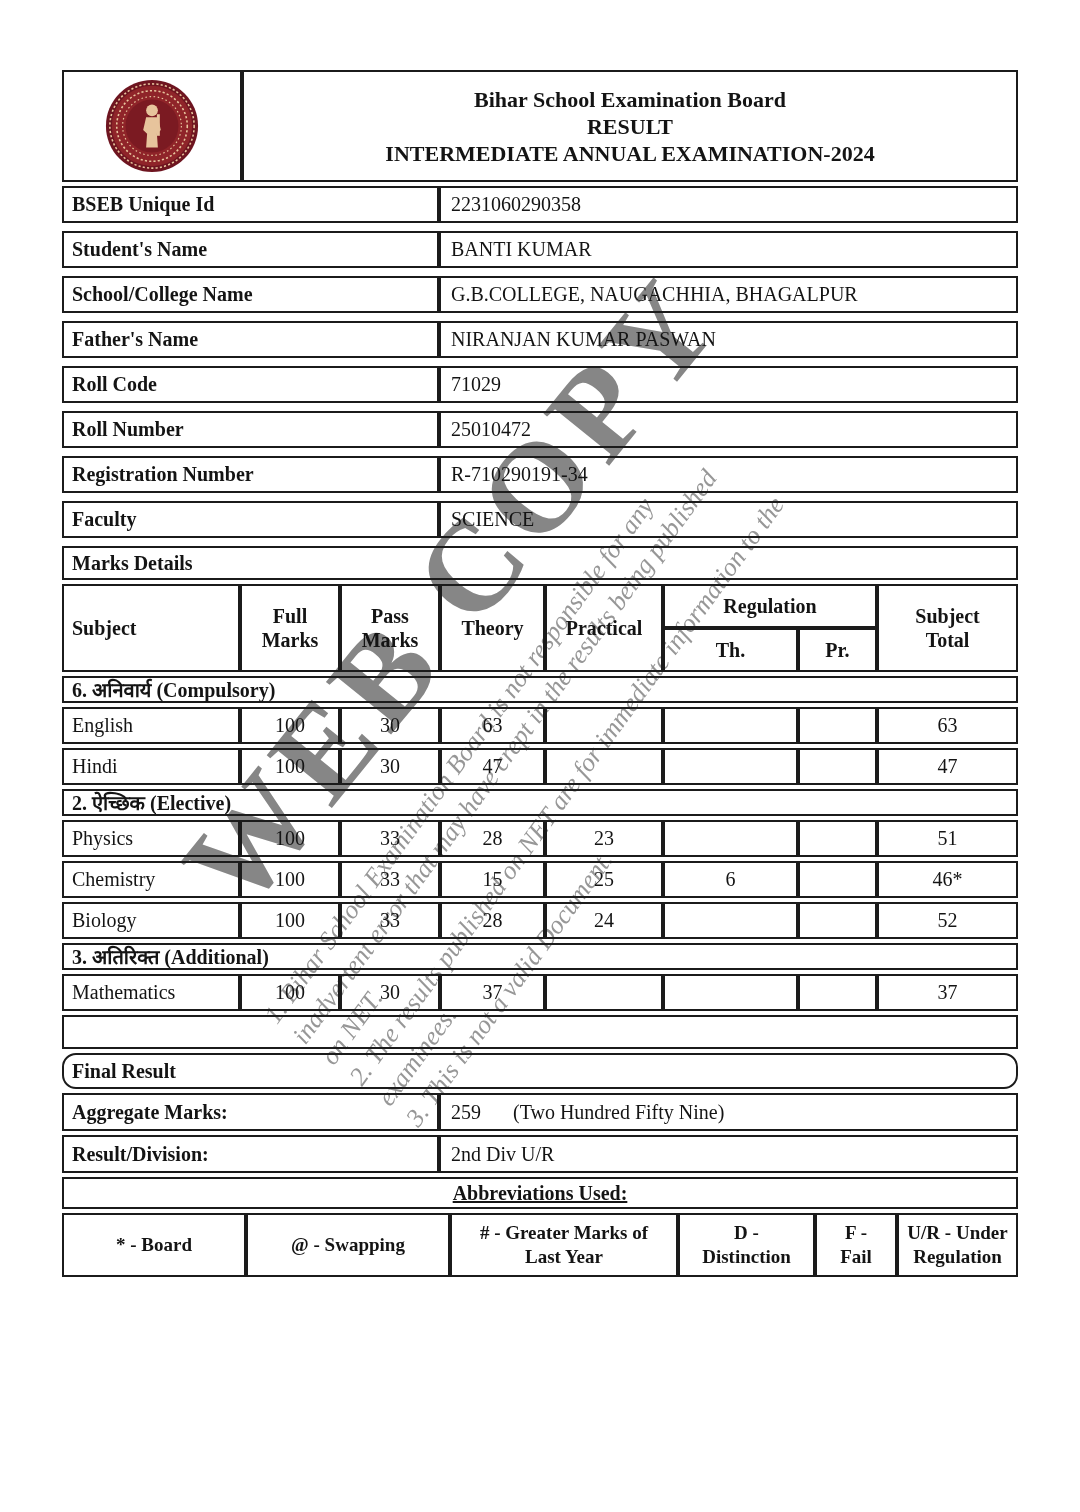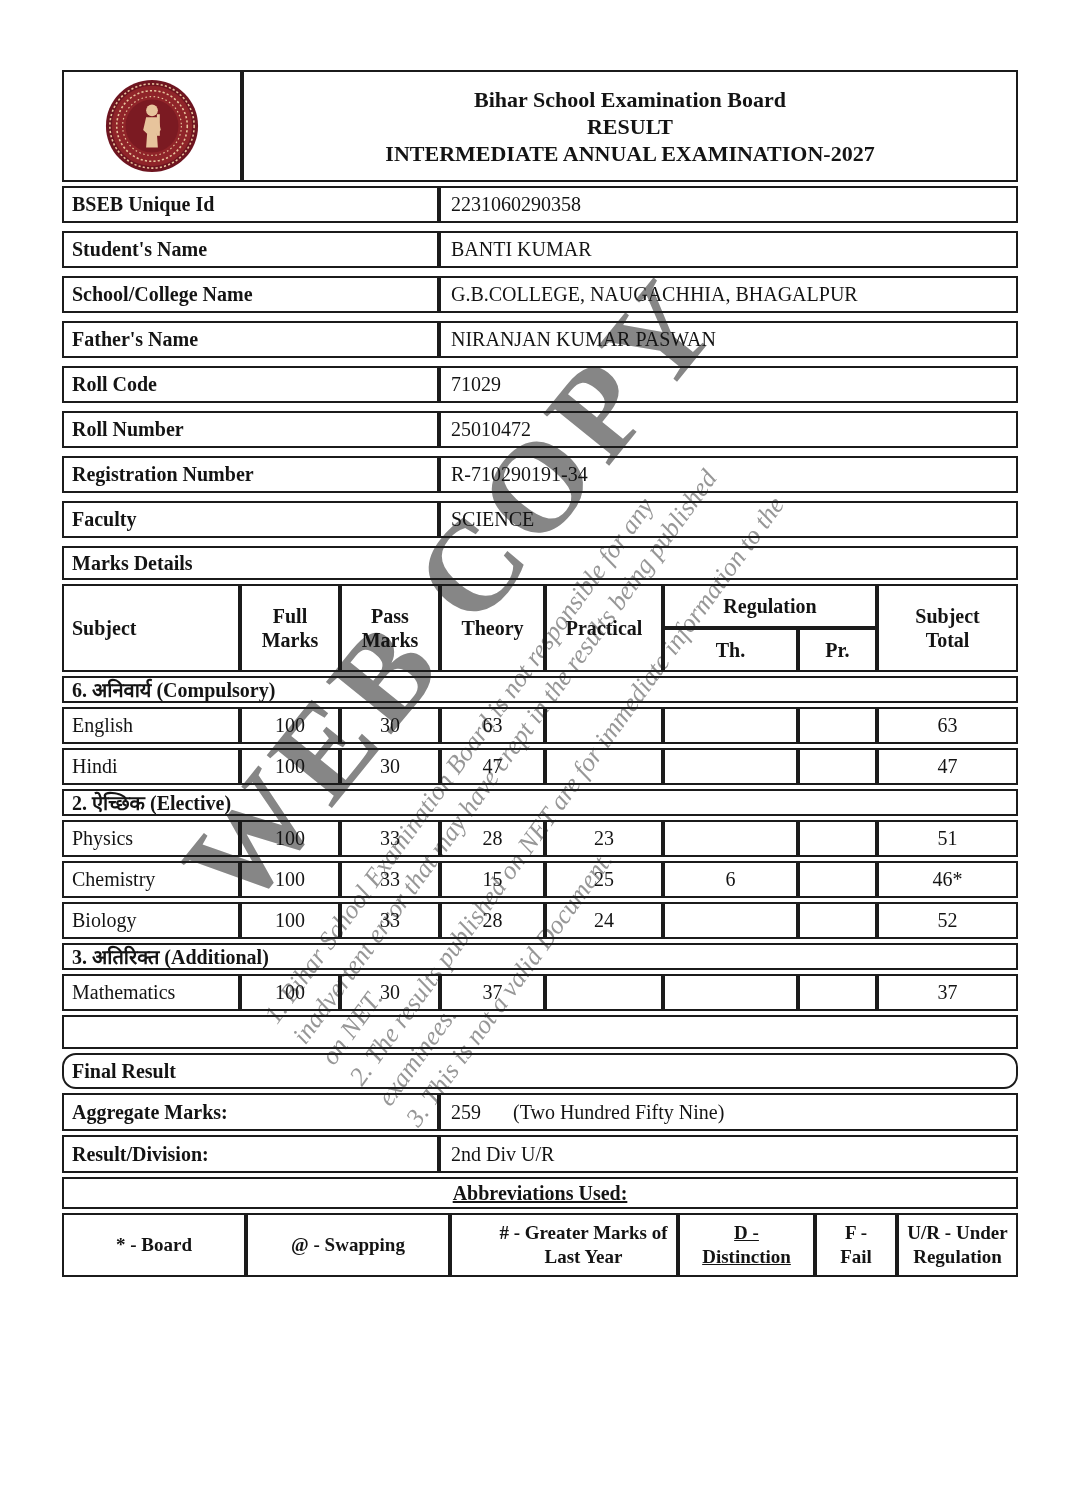--- a/index.html
+++ b/index.html
@@ -56,22 +56,22 @@
   .frow .cell{height:36px;border-radius:14px;}
   .arow .cell{height:38px;}
   .agg-words{margin-left:32px;}
   
   .abbr-title-row .cell{height:32px;justify-content:center;}
   .abbr-title{font-weight:bold;text-decoration:underline;}
   .abbr-row{height:64px;margin-bottom:0;}
   .abbr-row .cell{font-weight:bold;font-size:19px;line-height:24px;}
   .ab1{flex:0 0 184px;}
   .ab2{flex:0 0 204px;}
-  .ab3{flex:0 0 228px;justify-content:flex-end;}
-  .ab4{flex:0 0 137px;text-decoration:underline;}
+  .ab3{flex:0 0 228px;}
+  .ab4{flex:0 0 137px;}
   .ab5{flex:0 0 82px;}
   .ab6{flex:0 0 121px;}
   .abwrap{display:inline-block;}
   .w180{max-width:185px;}
   .w95{max-width:95px;}
   .w34{max-width:36px;}
   .w110{max-width:112px;}
 </style>
 </head>
 <body>
@@ -102,21 +102,21 @@
           <circle cx="50" cy="50" r="30" fill="none" stroke="#e7c49c" stroke-width="1.2" stroke-dasharray="1.6 2.6"></circle>
           <circle cx="50" cy="50" r="27" fill="#7b1a22"></circle>
           <circle cx="50" cy="34" r="6" fill="#e7c49c"></circle>
           <path d="M44 41 L56 41 L59 54 L55 58 L56 72 L44 72 L45 58 L41 54 Z" fill="#e7c49c"></path>
           <rect x="55" y="38" width="3" height="22" fill="#e7c49c"></rect>
         </svg>
       </div>
       <div class="cell title-cell">
         <div>Bihar School Examination Board</div>
         <div>RESULT</div>
-        <div>INTERMEDIATE ANNUAL EXAMINATION-2027</div>
+        <div>INTERMEDIATE ANNUAL EXAMINATION-2024</div>
       </div>
     </div>
 
     <div class="row irow">
       <div class="cell ilabel bold lpad">BSEB Unique Id</div>
       <div class="cell full vpad">2231060290358</div>
     </div>
     <div class="row irow">
       <div class="cell ilabel bold lpad">Student's Name</div>
       <div class="cell full vpad">BANTI KUMAR</div>

